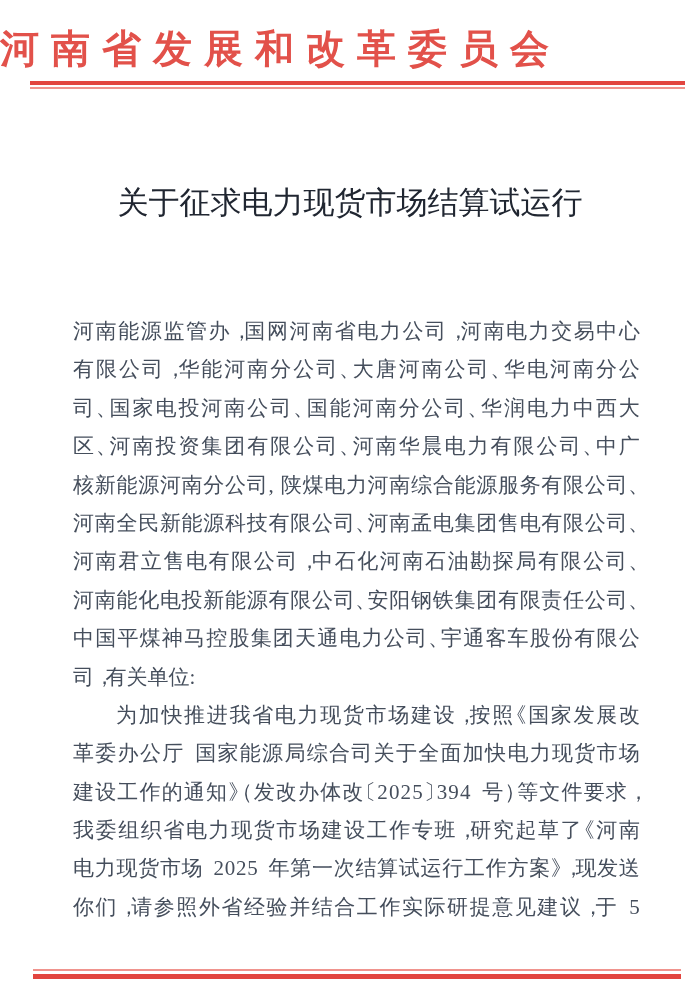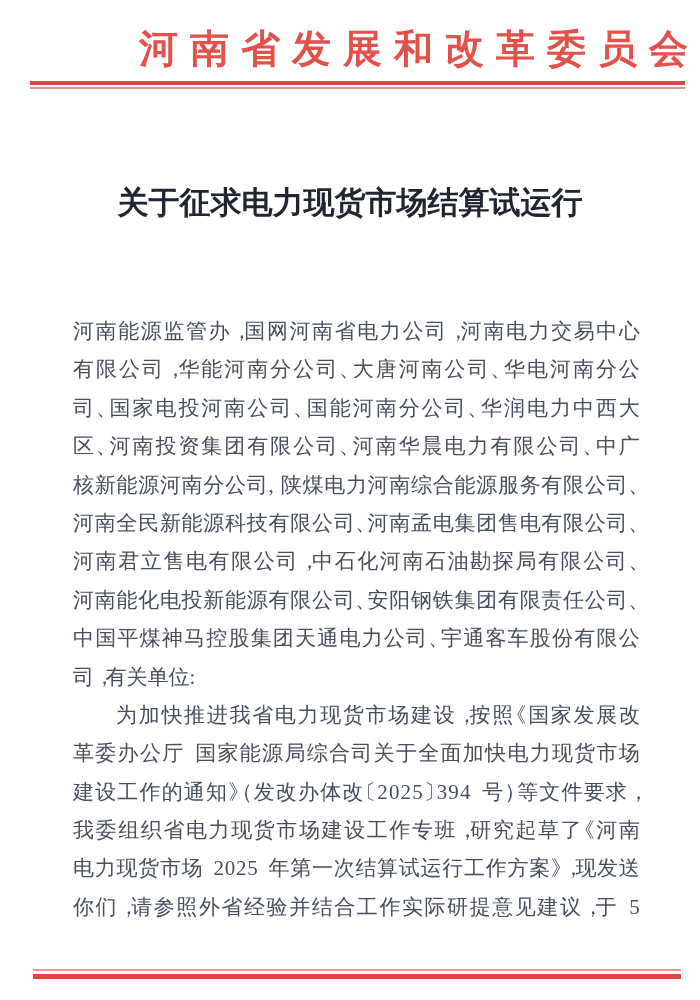--- a/index.html
+++ b/index.html
@@ -10,33 +10,33 @@
     --title-text:#202631;
   }
   html,body{margin:0;padding:0;}
   body{
     width:700px;height:1000px;position:relative;background:#ffffff;
     font-family:"Liberation Serif","DejaVu Serif",serif;
     overflow:hidden;
   }
   .org-header{
     position:absolute;top:22px;left:0;width:700px;
-    text-align:right;
+    text-align:left;
     font-size:39px;font-weight:bold;
     letter-spacing:12px;box-sizing:border-box;
     color:var(--header-red);
     white-space:nowrap;
   }
   .header-rule{position:absolute;left:30px;width:655px;top:81px;}
   .header-rule .thick{height:4px;background:var(--rule-red);}
   .header-rule .thin{height:2px;background:var(--rule-light);margin-top:2px;}
   .doc-title{
     position:absolute;top:179px;left:0;width:700px;
     text-align:center;color:var(--title-text);
-    font-size:31px;font-weight:bold;line-height:47px;
+    font-size:31px;font-weight:normal;line-height:47px;
   }
   .body-text{
     position:absolute;left:73px;top:312px;width:567px;
     color:var(--body-text);font-size:21px;
   }
   .bline{
     display:flex;justify-content:space-between;align-items:baseline;
     height:38.4px;line-height:38.4px;white-space:pre;
   }
   .bline span{flex:0 0 auto;}

